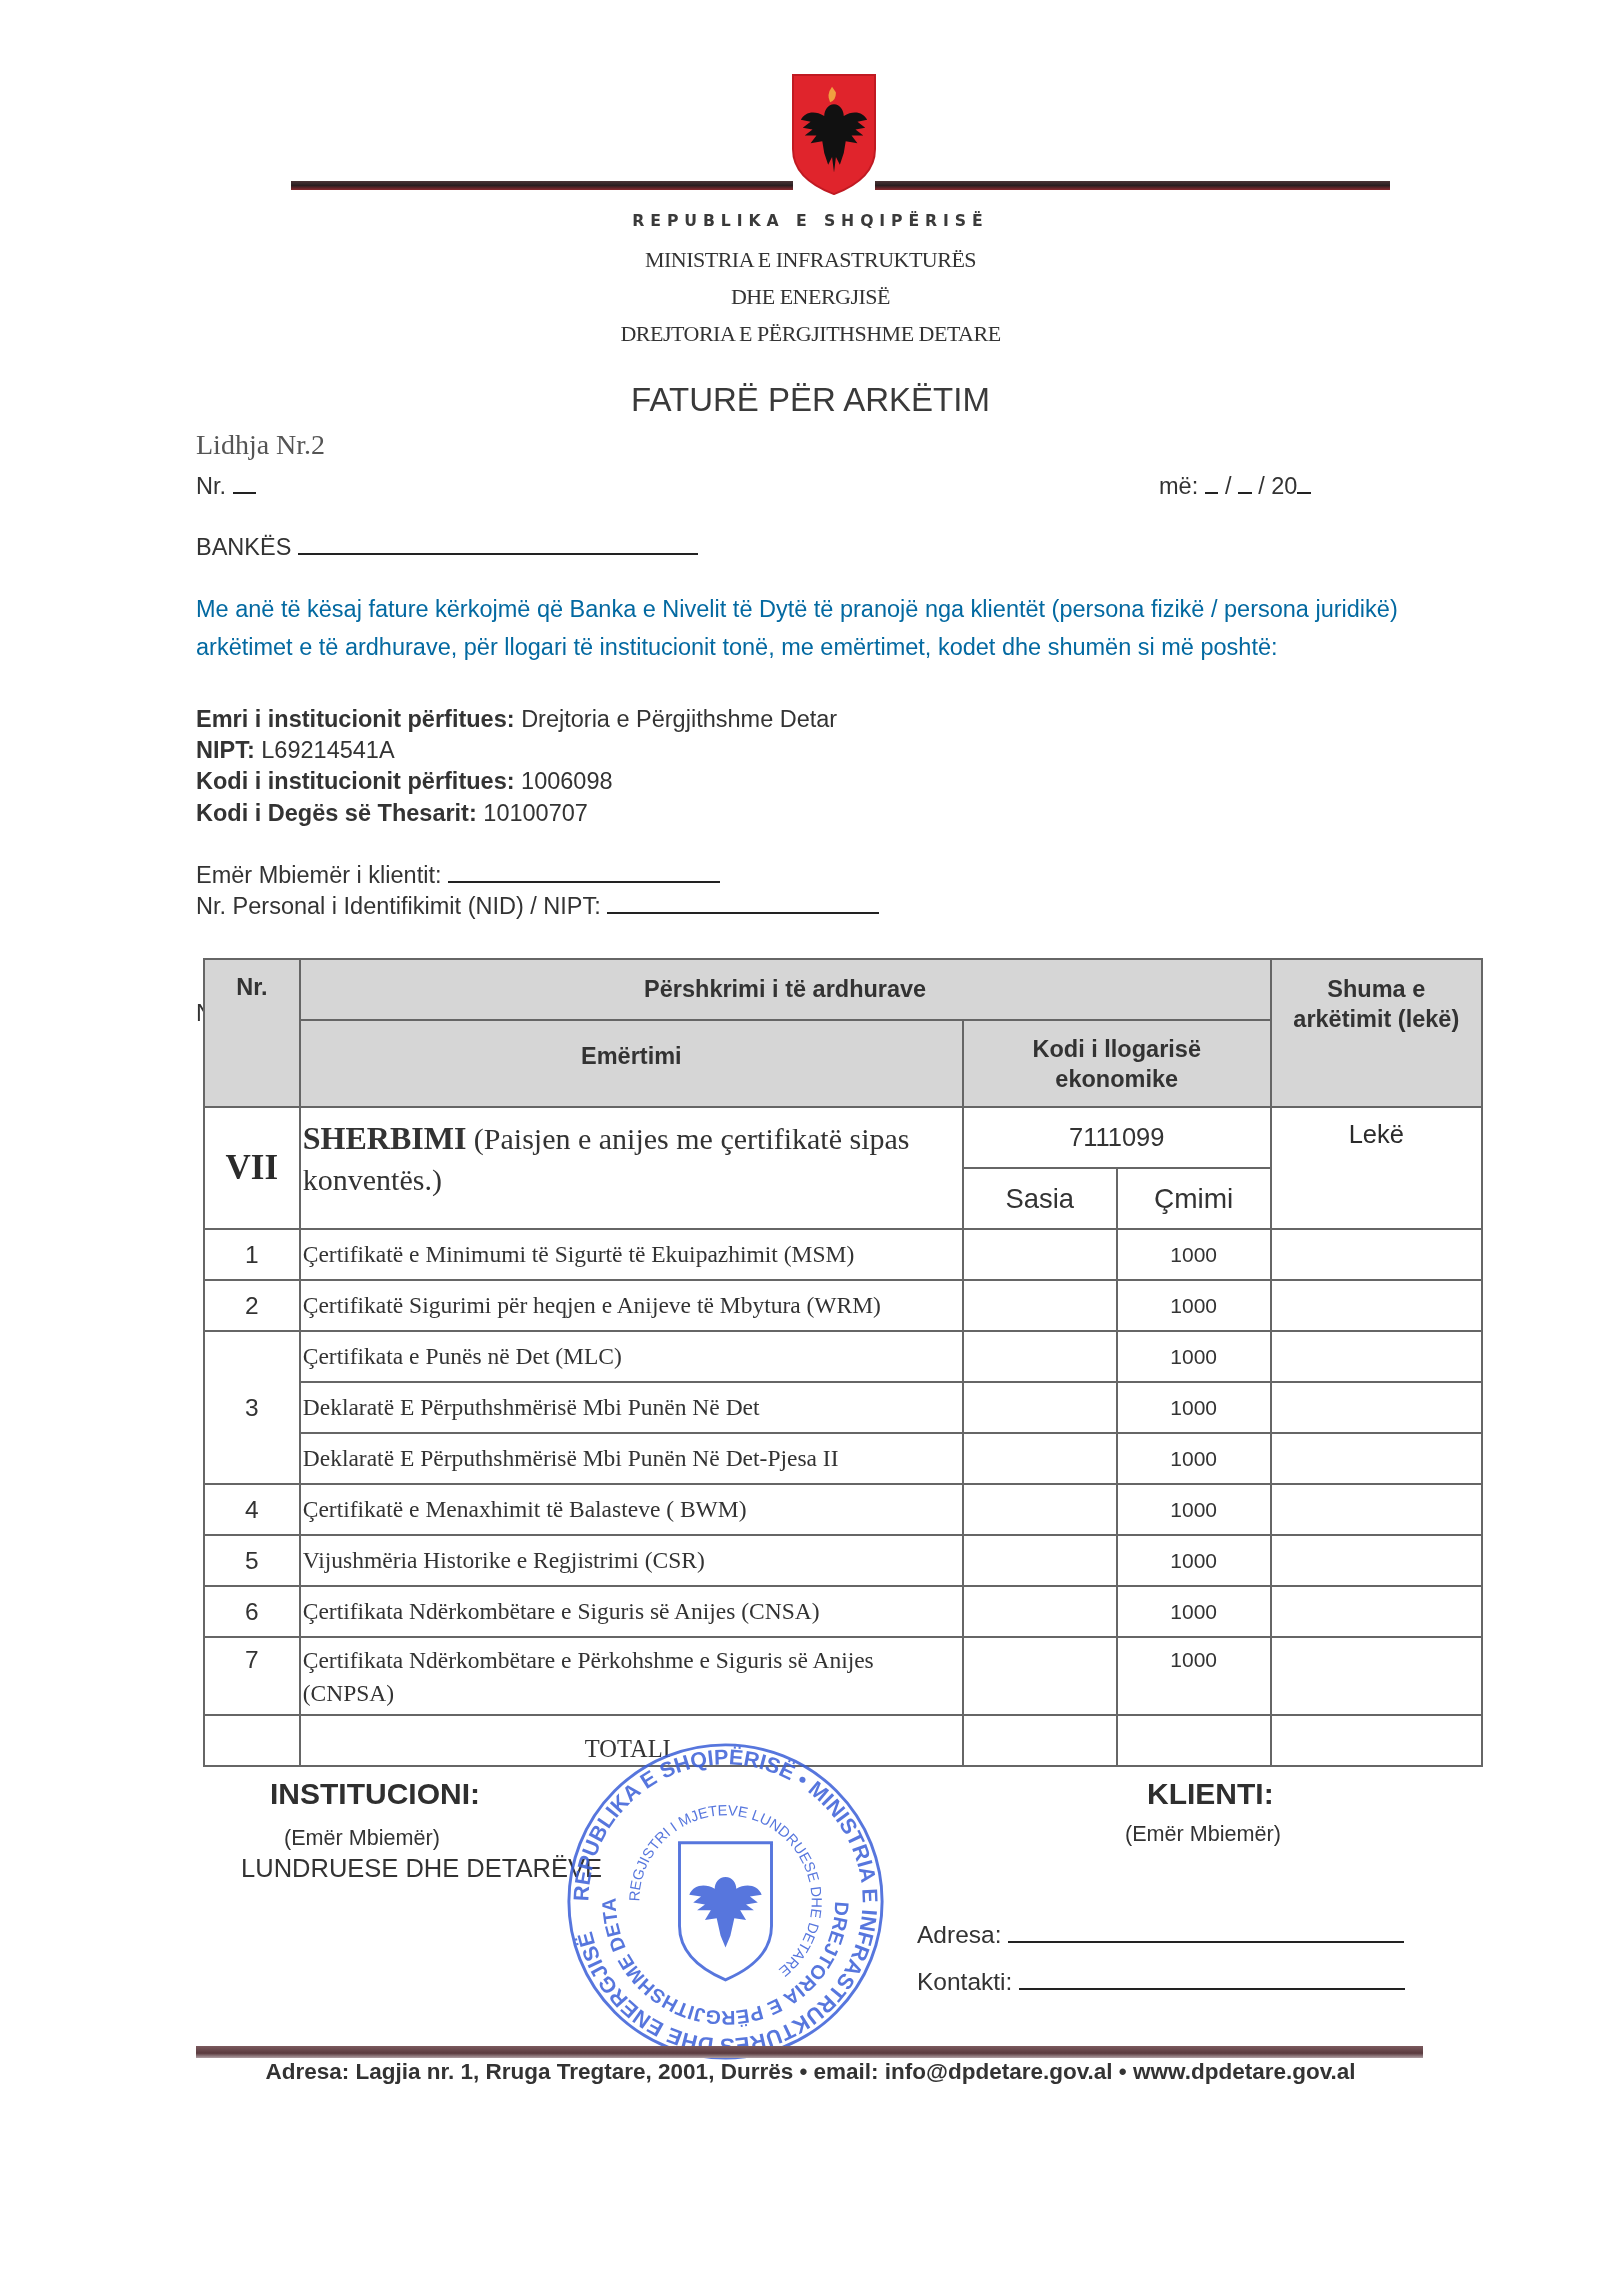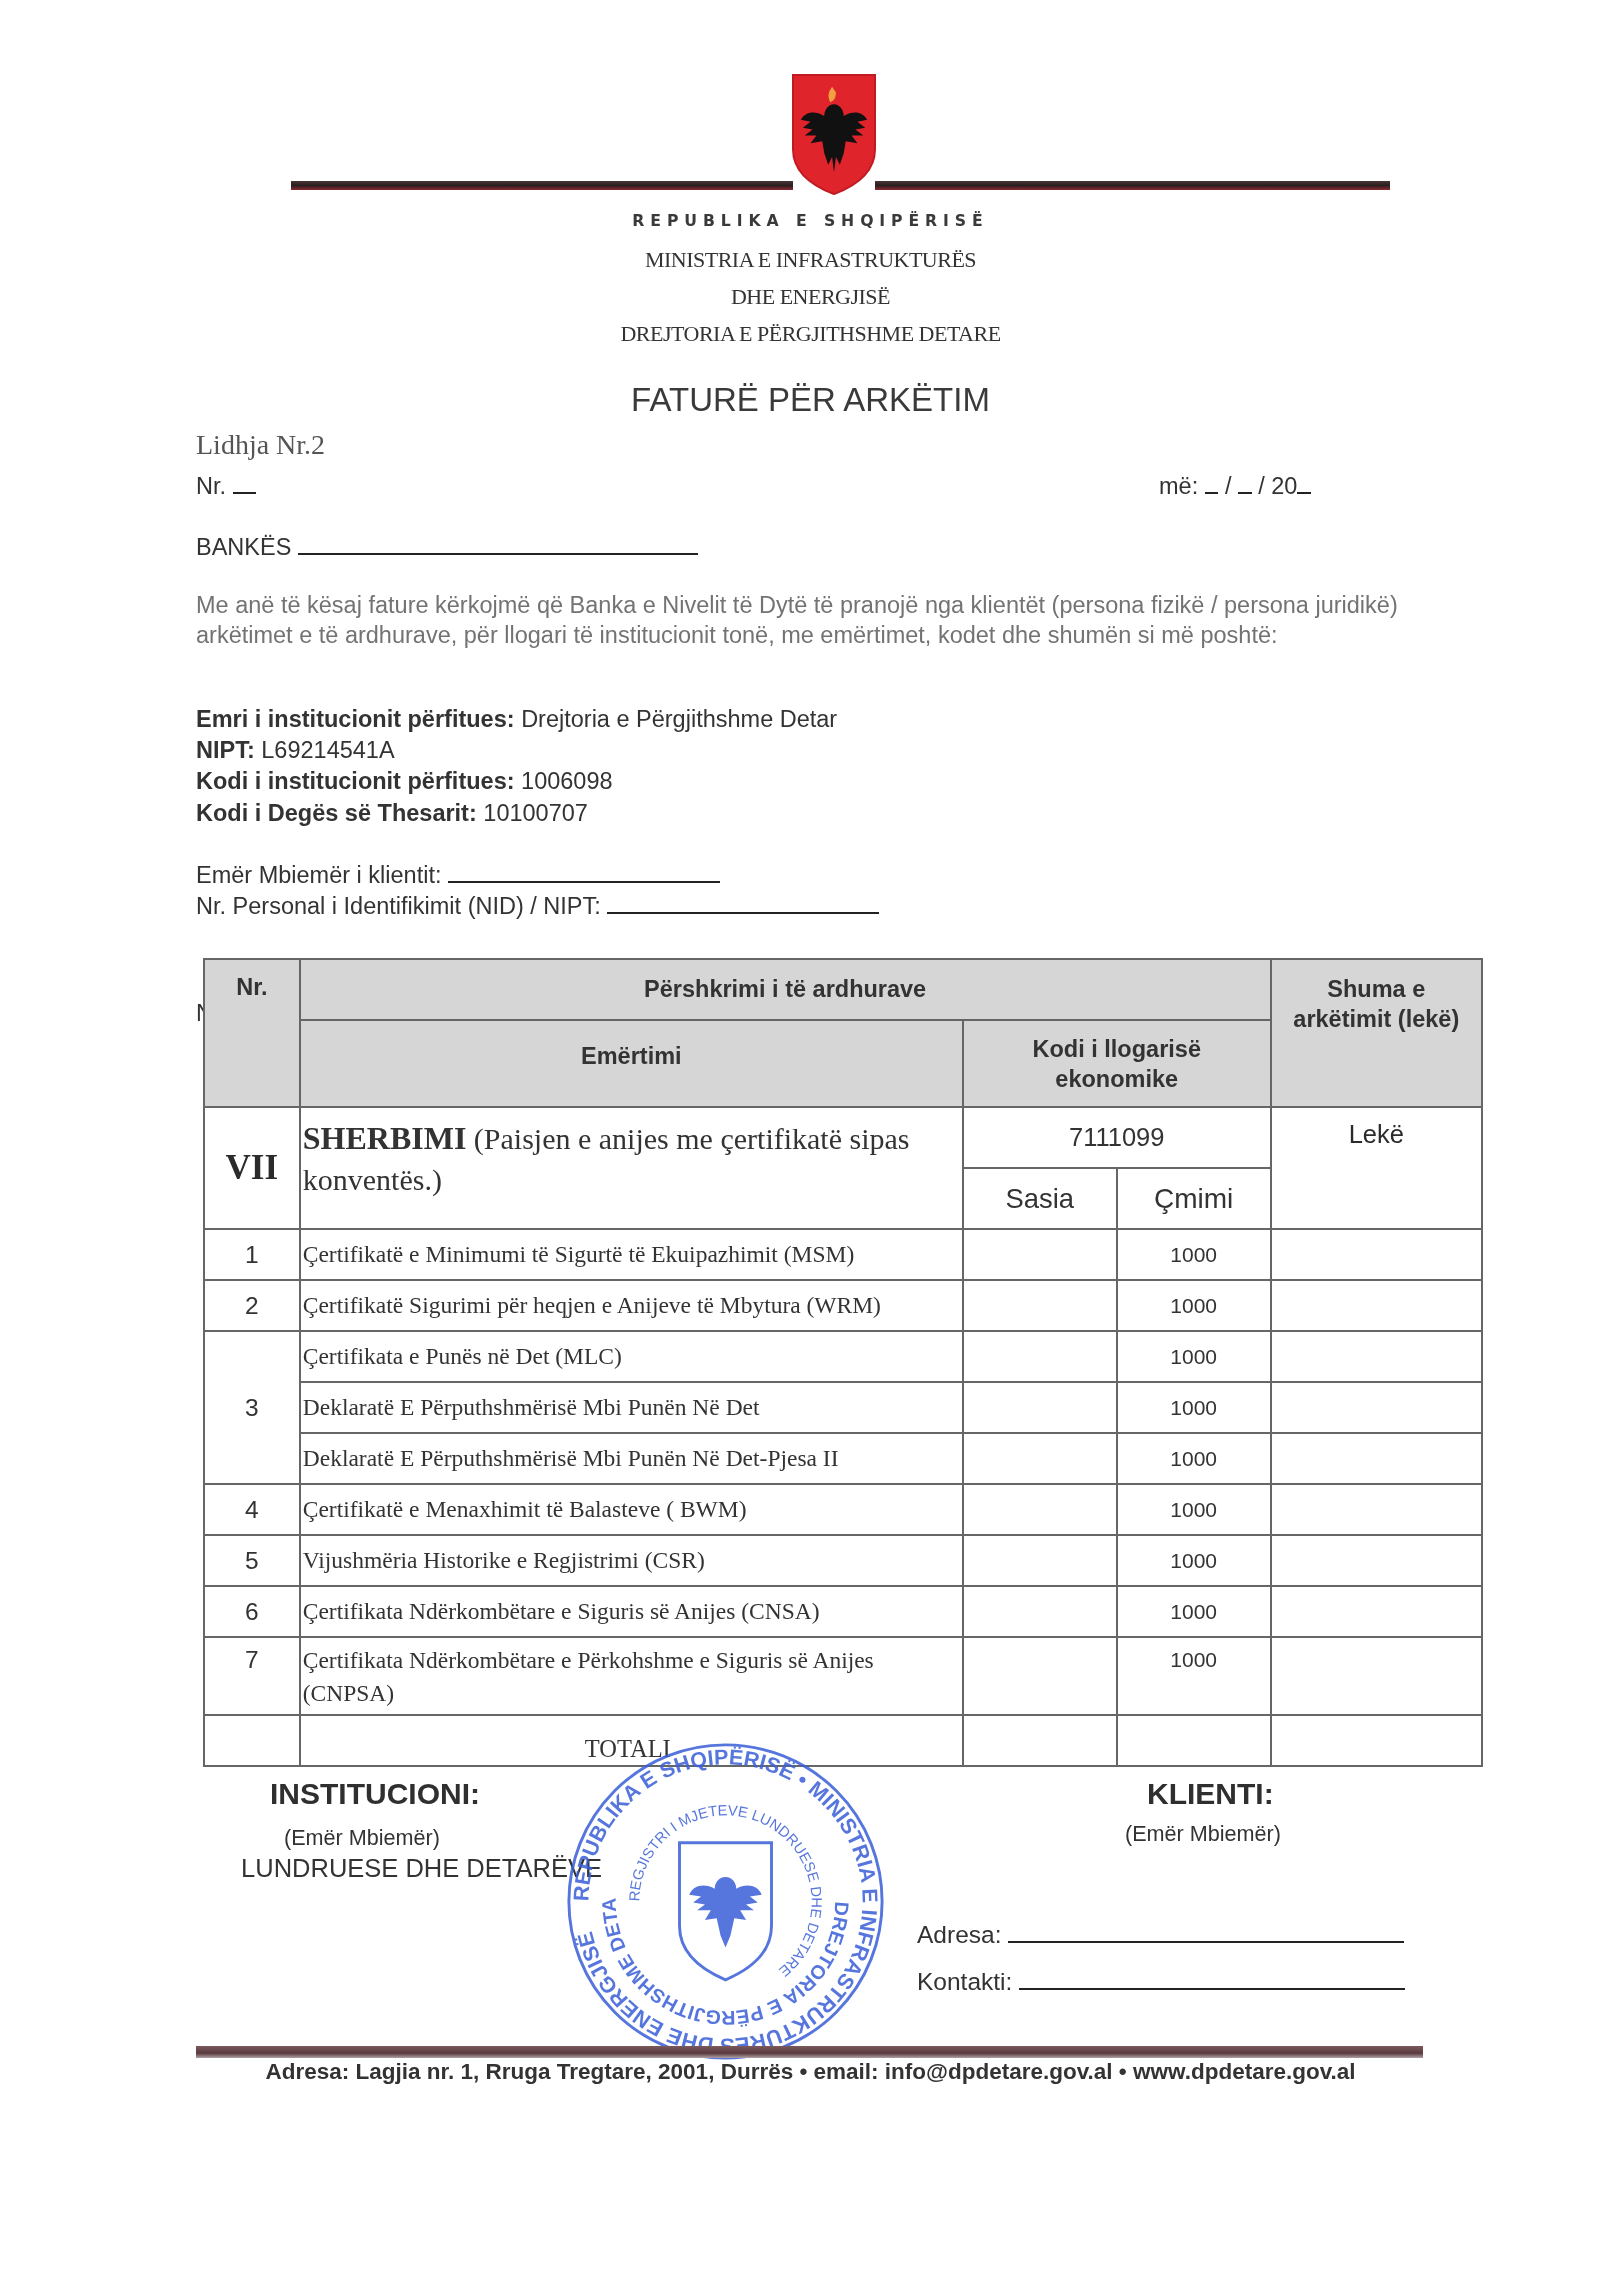--- a/index.html
+++ b/index.html
@@ -9,21 +9,21 @@
   
   .topbar { position:absolute; height:8.8px; top:181px; background:linear-gradient(#4a3436, #2a1e20 50%, #8a2a30); }
   .emblem { position:absolute; left:789px; top:71px; width:90px; height:125px; }
   .republika { position:absolute; top:211px; left:0; width:1621px; text-align:center; font-family:"DejaVu Sans", sans-serif; font-weight:bold; font-size:15.7px; letter-spacing:5.9px; color:#3a3a3a; }
   .ministry { position:absolute; left:0; width:1621px; text-align:center; font-family:"Liberation Serif", serif; font-size:22px; color:#333; letter-spacing:-0.5px; }
   .doc-title { position:absolute; top:381px; left:0; width:1621px; text-align:center; font-size:33px; color:#3a3a3a; }
 
   .lidhja { position:absolute; left:196px; top:429px; font-family:"Liberation Serif", serif; font-size:28px; color:#555; }
   .txt { position:absolute; font-size:23.5px; color:#333; white-space:nowrap; }
   .uline { display:inline-block; border-bottom:2px solid #222; height:19.6px; vertical-align:baseline; }
-  .para { position:absolute; left:196px; top:590px; width:1235px; font-size:23.5px; line-height:30px; color:#737373; }
+  .para { position:absolute; left:196px; top:590px; width:1235px; font-size:23.5px; line-height:38px; color:#0369a1; }
   .inst-line { position:absolute; left:196px; font-size:23.5px; color:#333; white-space:nowrap; }
   .inst-line b { font-weight:bold; }
 
   
   table.inv { position:absolute; left:203px; top:958px; width:1280px; border-collapse:collapse; }
   table.inv td { border:2px solid #666; padding:0; vertical-align:middle; }
   .hd { background:#d6d6d6; font-weight:bold; font-size:23.5px; text-align:center; color:#333; }
   .rn { text-align:center; font-size:24.5px; color:#333; }
   .desc { font-family:"Liberation Serif", serif; font-size:23.5px; color:#333; padding-left:2px !important; line-height:33px; }
   .price { text-align:center; font-size:21px; color:#333; }

